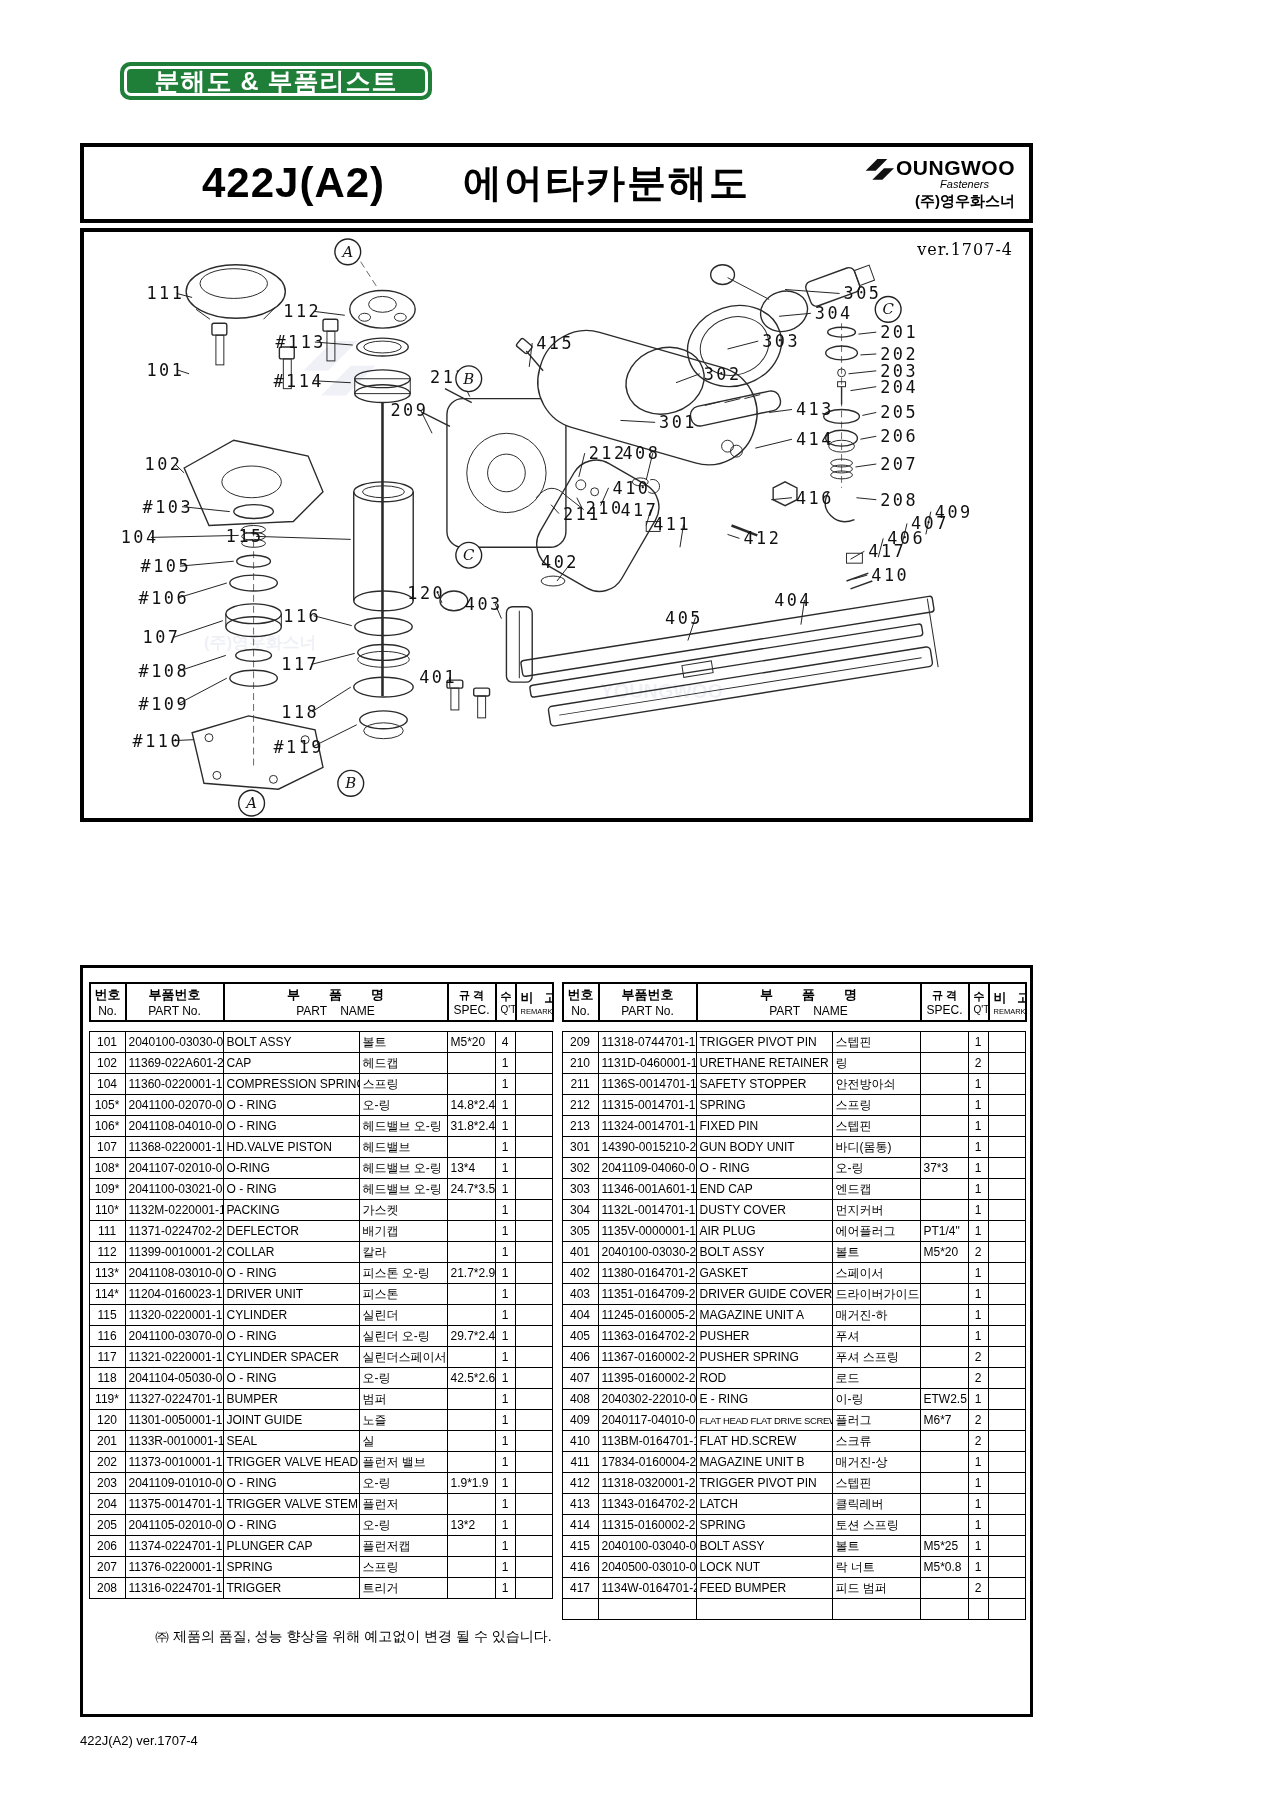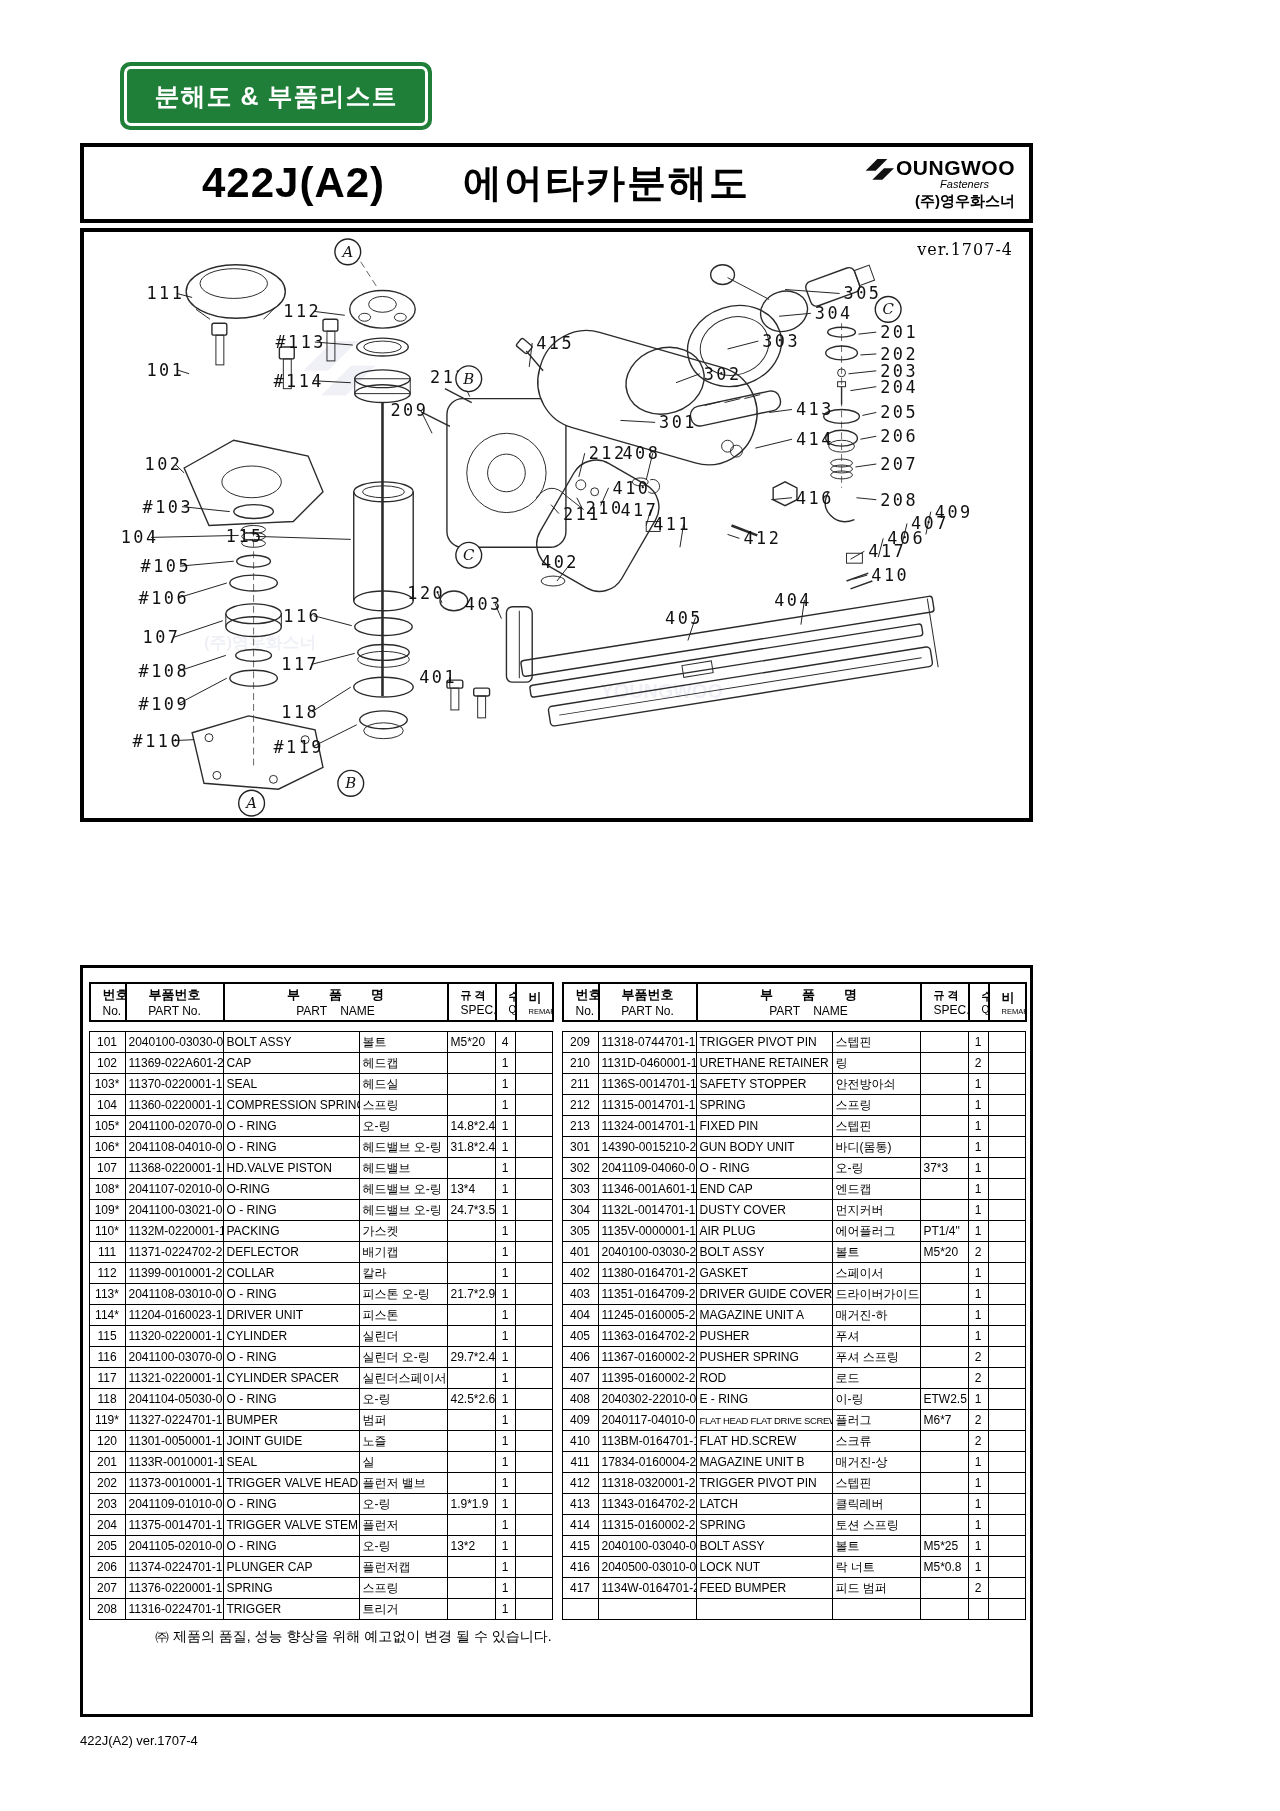--- a/index.html
+++ b/index.html
@@ -1,19 +1,19 @@
 <!DOCTYPE html>
 <html><head>
 <meta charset="utf-8">
 <style>
   html,body{margin:0;padding:0;background:#fff;}
   body{width:1280px;height:1811px;position:relative;font-family:"Liberation Sans",sans-serif;color:#000;overflow:hidden;}
 
   
-  .badge{position:absolute;left:120px;top:62px;width:312px;height:68px;background:#1f7e38;border-radius:10px;display:flex;align-items:center;justify-content:center;}
+  .badge{position:absolute;left:120px;top:62px;width:312px;height:38px;background:#1f7e38;border-radius:10px;display:flex;align-items:center;justify-content:center;}
   .badge::after{content:"";position:absolute;inset:4px;border:3px solid #fff;border-radius:7px;pointer-events:none;}
   .badge-label{color:#fff;font-weight:bold;font-size:25px;letter-spacing:1px;}
 
   
   .frame{position:absolute;left:80px;width:953px;border:4px solid #000;box-sizing:border-box;background:#fff;}
   .title-box{top:143px;height:80px;display:flex;align-items:center;}
   .model{font-size:42px;font-weight:bold;letter-spacing:1px;margin-left:118px;font-family:"Liberation Sans",sans-serif;text-align:right;}
   .kr-title{font-size:39px;font-weight:bold;margin-left:78px;letter-spacing:2px;}
   .brand{margin-left:auto;margin-right:14px;text-align:right;line-height:1.05;}
   .brand-row{display:flex;align-items:flex-start;justify-content:flex-end;gap:2px;}
@@ -36,21 +36,21 @@
   .refc circle{fill:#fff;stroke:#222;stroke-width:1.4;}
   .refc text{font-size:15px;font-family:"DejaVu Serif",serif;font-style:italic;text-anchor:middle;fill:#111;}
   .wm{fill:#8a93c0;opacity:0.13;font-weight:bold;}
 
   
   .table-box{top:965px;height:752px;border-width:3px;padding:14px 10px 0 10px;}
   .tables{display:flex;gap:10px;justify-content:center;}
   .ptable{width:463px;}
   table{border-collapse:collapse;table-layout:fixed;width:463px;}
   th,td{border:1px solid #000;padding:1px 3px;font-size:12px;overflow:hidden;white-space:nowrap;box-sizing:border-box;}
-  .hdr-table th{border:2px solid #000;padding:2px 12px;}
+  .hdr-table th{border:2px solid #000;padding:2px 4px;}
   .h-kr{font-size:13px;font-weight:bold;white-space:pre;text-align:center;}
   .h-en{font-size:12px;font-weight:normal;white-space:pre;text-align:center;}
   .c-rm .h-en{font-size:7.5px;}
   .c-qt .h-kr,.c-sp .h-kr{font-size:11px;}
   .c-qt .h-en{font-size:10px;}
   .body-table{margin-top:9px;}
   .body-table td{height:21px;}
   col.c-no{width:36px;} col.c-pn{width:98px;} col.c-en{width:136px;} col.c-kr{width:88px;}
   col.c-sp{width:48px;} col.c-qt{width:20px;} col.c-rm{width:37px;}
   td.c-no{text-align:center;} td.c-qt{text-align:center;}
@@ -445,29 +445,20 @@
             <tr>
               <td class="c-no">102</td>
               <td class="c-pn">11369-022A601-2</td>
               <td class="c-en">CAP</td>
               <td class="c-kr">헤드캡</td>
               <td class="c-sp"></td>
               <td class="c-qt">1</td>
               <td class="c-rm"></td>
             </tr>
             <tr>
-              <td class="c-no">103*</td>
-              <td class="c-pn">11370-0220001-1</td>
-              <td class="c-en">SEAL</td>
-              <td class="c-kr">헤드실</td>
-              <td class="c-sp"></td>
-              <td class="c-qt">1</td>
-              <td class="c-rm"></td>
-            </tr>
-            <tr>
               <td class="c-no">104</td>
               <td class="c-pn">11360-0220001-1</td>
               <td class="c-en">COMPRESSION SPRING</td>
               <td class="c-kr">스프링</td>
               <td class="c-sp"></td>
               <td class="c-qt">1</td>
               <td class="c-rm"></td>
             </tr>
             <tr>
               <td class="c-no">105*</td>

